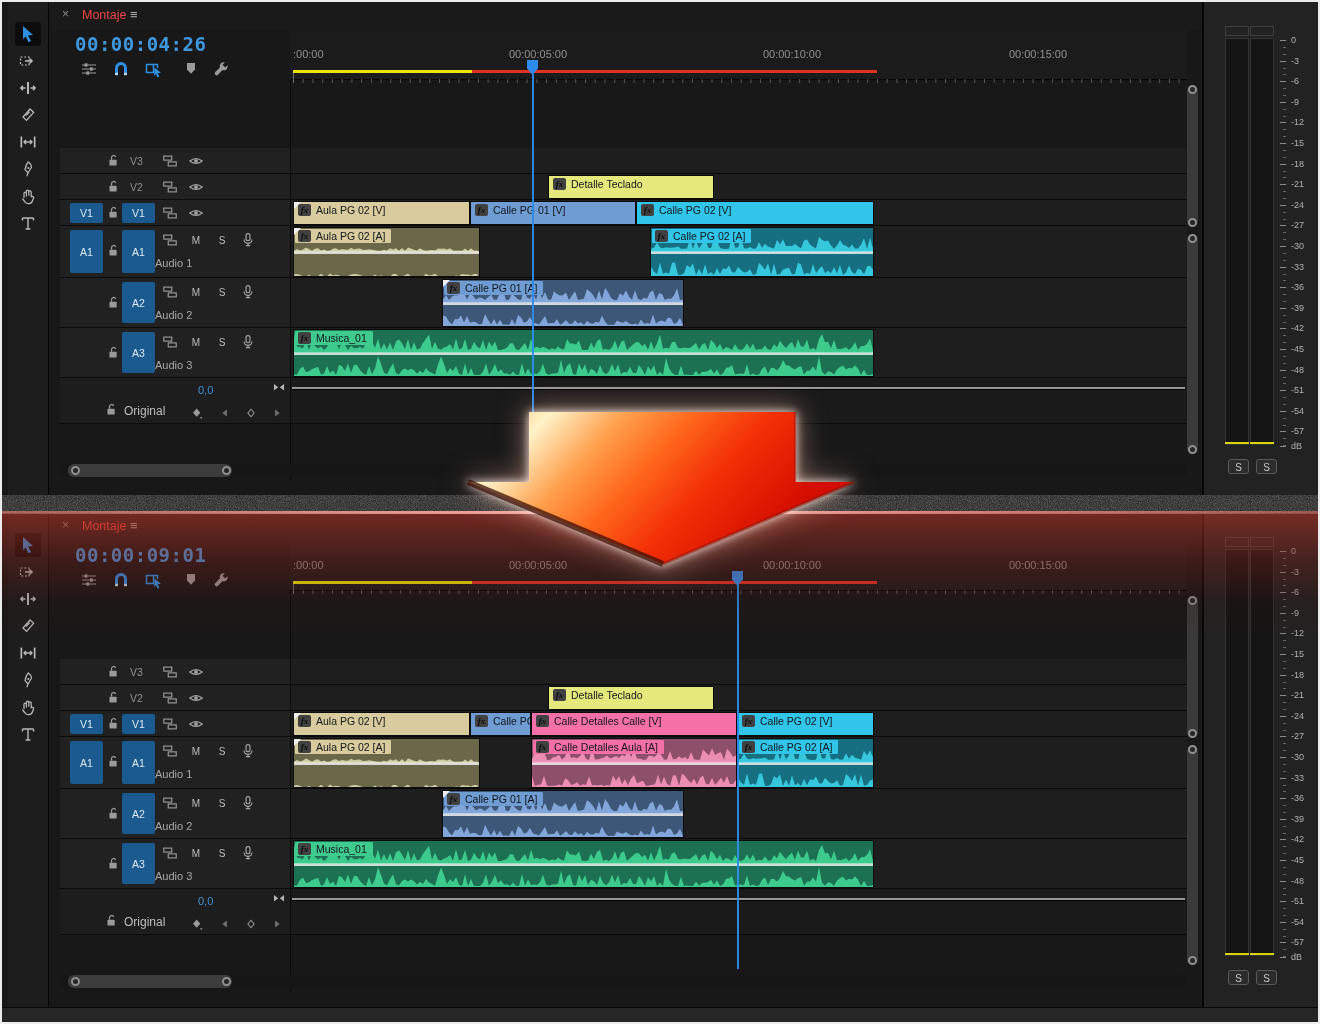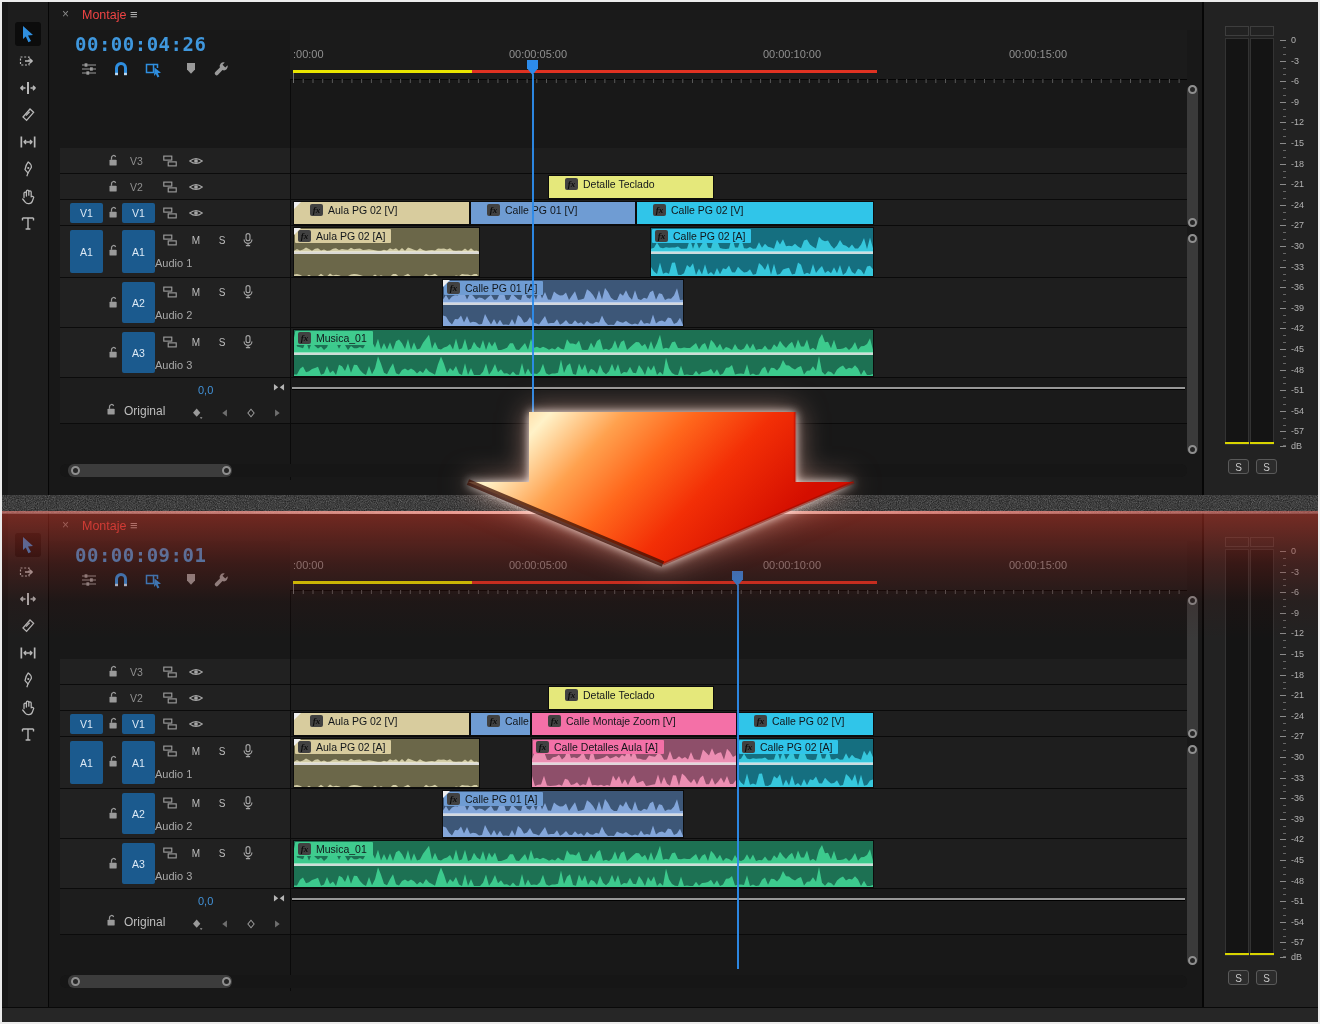--- a/index.html
+++ b/index.html
@@ -20,21 +20,21 @@
   .hbtn{position:absolute;width:22px;height:20px;display:flex;align-items:center;justify-content:center;}
   .rlabel{position:absolute;top:46px;font-size:11px;color:#909090;white-space:nowrap;}
   .wbar{position:absolute;top:68px;height:3px;}
   .hdrcell{position:absolute;left:58px;width:230px;background:#212121;border-bottom:1px solid #0b0b0b;box-sizing:border-box;}
   .tlrow{position:absolute;left:288px;width:897px;background:#1e1e1e;border-bottom:1px solid #0a0a0a;box-sizing:border-box;}
   .chip{position:absolute;background:#1b5a8e;border-radius:2px;color:#dce9f5;font-size:10.5px;
         display:flex;align-items:center;justify-content:center;}
   .tname{position:absolute;color:#8f8f8f;font-size:10.5px;}
   .audlbl{position:absolute;color:#a8a8a8;font-size:11px;}
   .msbtn{position:absolute;color:#bdbdbd;font-size:10px;width:16px;text-align:center;}
-  .clip{position:absolute;box-sizing:border-box;border:1px solid #0c0c0c;overflow:hidden;white-space:nowrap;padding-left:12px;}
+  .clip{position:absolute;box-sizing:border-box;border:1px solid #0c0c0c;overflow:hidden;white-space:nowrap;}
   .cliplabel{display:flex;align-items:center;padding:2px 0 0 4px;font-size:10.5px;color:#12161a;}
   .fxb{display:inline-block;flex:0 0 auto;width:13px;height:12px;margin-right:5px;background:#414141;
        color:#0d0d0d;font:italic bold 9px "Liberation Serif",serif;text-align:center;line-height:12px;border-radius:2px;}
   .achip{position:absolute;top:1px;left:1px;display:flex;align-items:center;padding:1px 6px 1px 3px;
          font-size:10.5px;color:#12161a;border-radius:1px;}
   .corner{position:absolute;top:0;left:0;width:0;height:0;border-top:7px solid #f0f0f0;border-right:7px solid transparent;}
   .phline{position:absolute;width:2px;background:#2d8ceb;opacity:.95;z-index:30;}
   .phhead{position:absolute;width:11px;height:15px;background:#2d8ceb;z-index:31;
           clip-path:polygon(0 0,100% 0,100% 55%,50% 100%,0 55%);}
   .knob{position:absolute;width:9px;height:9px;border-radius:50%;border:2px solid #8f8f8f;background:#262626;box-sizing:border-box;}
@@ -1121,21 +1121,21 @@
       </div>
       <div class="clip" style="left: 468px; top: 199px; width: 61px; height: 24px; background: rgb(111, 156, 211);">
         <div class="cliplabel">
           <div class="fxb">fx</div>
           <div>Calle PG 01 [V]</div>
         </div>
       </div>
       <div class="clip" style="left: 529px; top: 199px; width: 206px; height: 24px; background: rgb(244, 112, 167);">
         <div class="cliplabel">
           <div class="fxb">fx</div>
-          <div>Calle Montaje Zoom [V]</div>
+          <div>Calle Detalles Calle [V]</div>
         </div>
       </div>
       <div class="clip" style="left: 735px; top: 199px; width: 137px; height: 24px; background: rgb(48, 197, 233);">
         <div class="cliplabel">
           <div class="fxb">fx</div>
           <div>Calle PG 02 [V]</div>
         </div>
       </div>
       <div class="clip" style="left: 291px; top: 225px; width: 187px; height: 50px; background: rgb(107, 103, 73);">
         <div class="abs" style="left: 0px; top: 0px; width: 185px; height: 24px;"><svg width="185" height="24" preserveAspectRatio="none">

